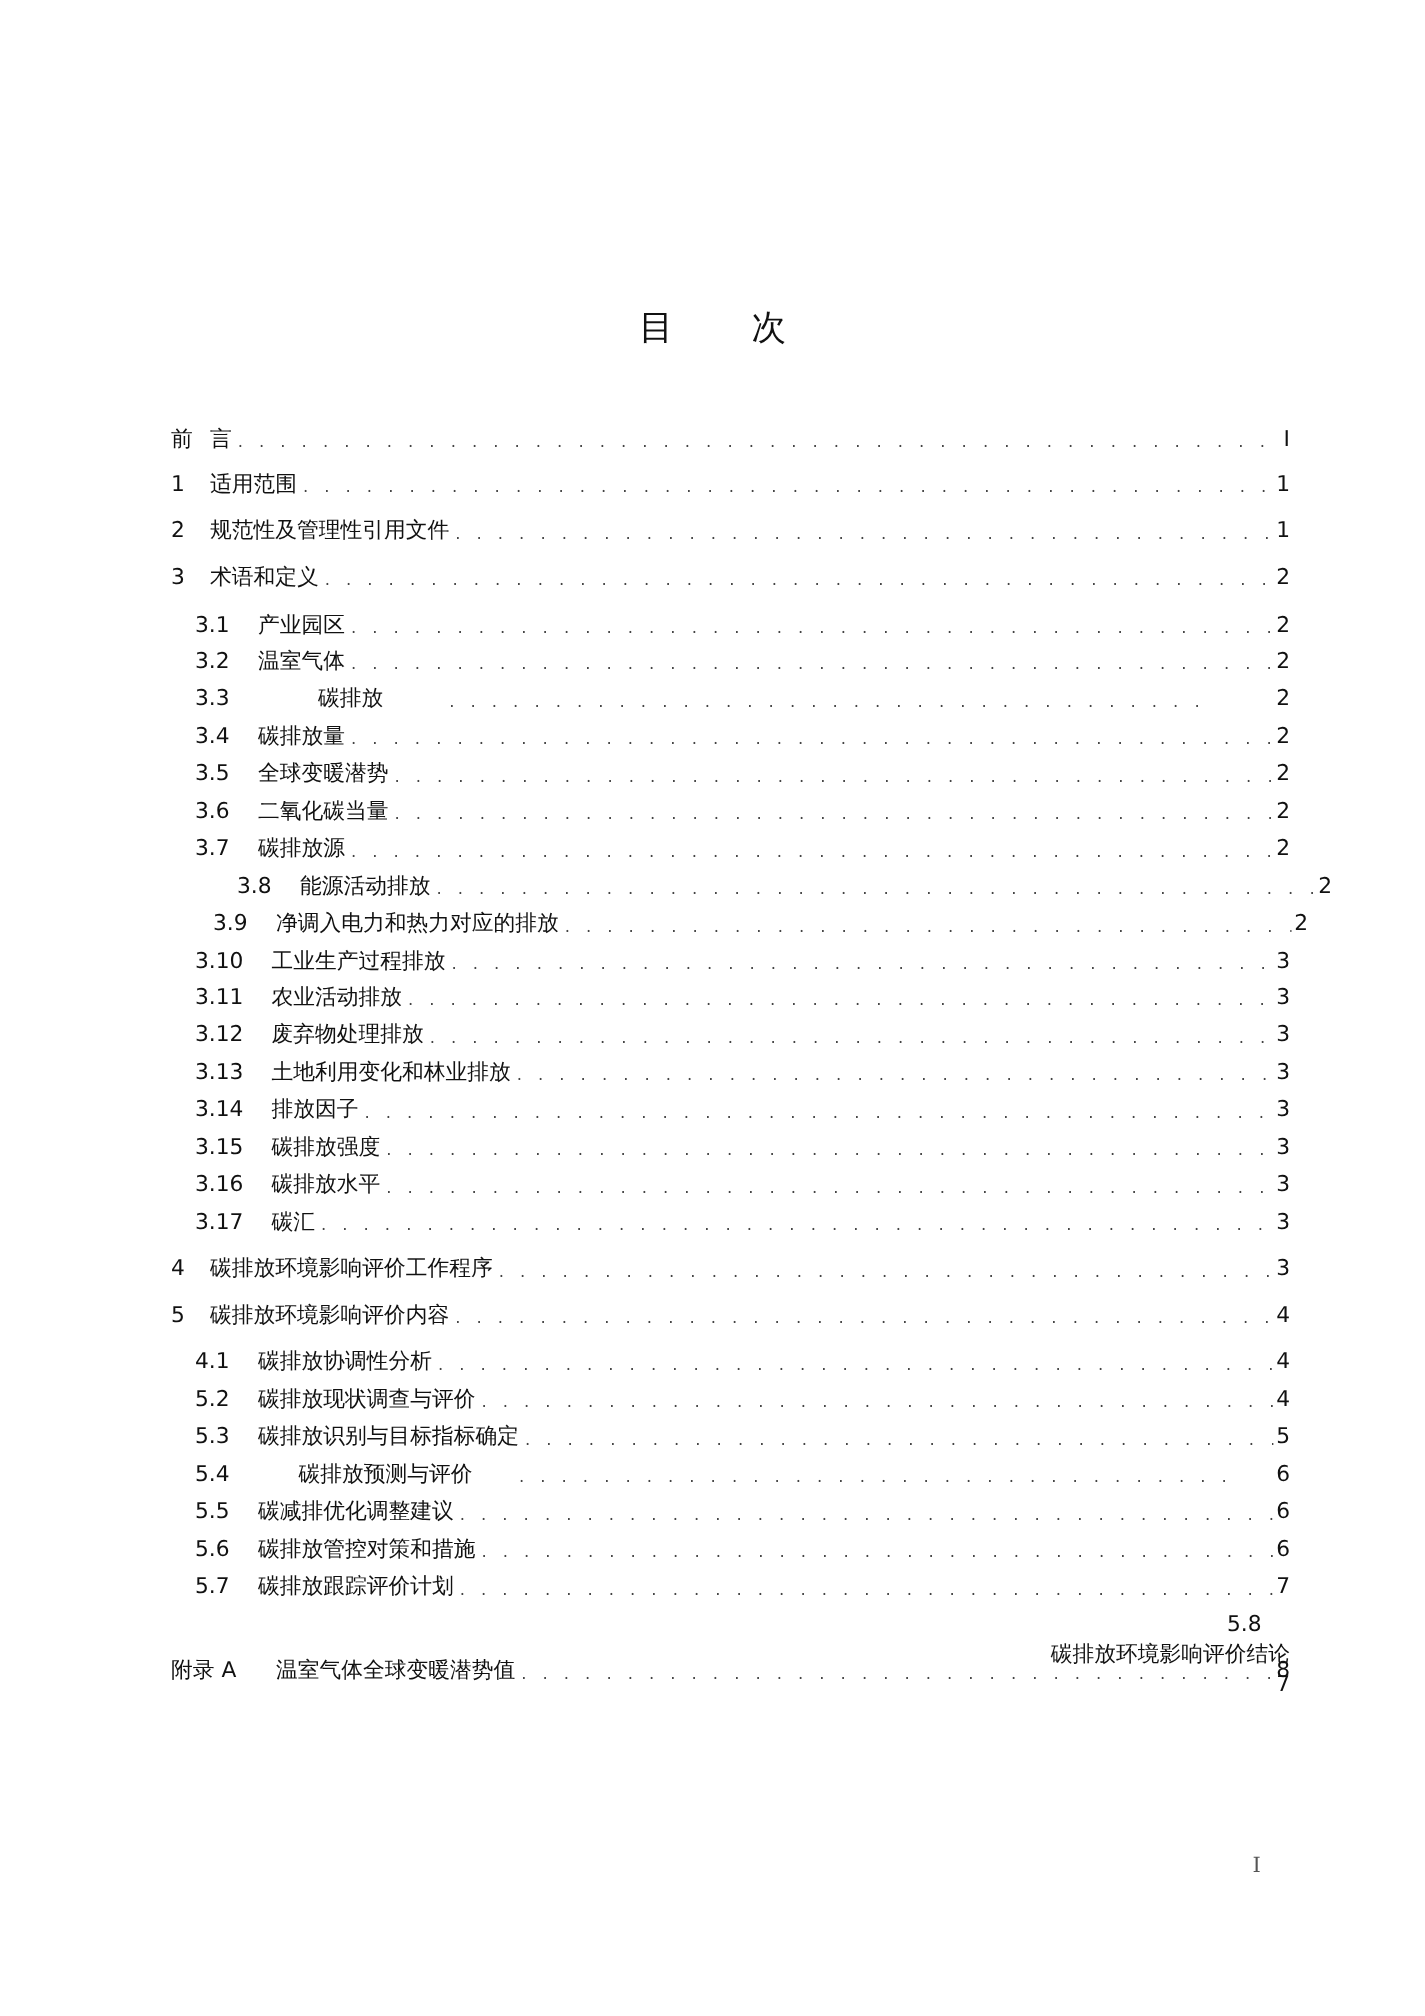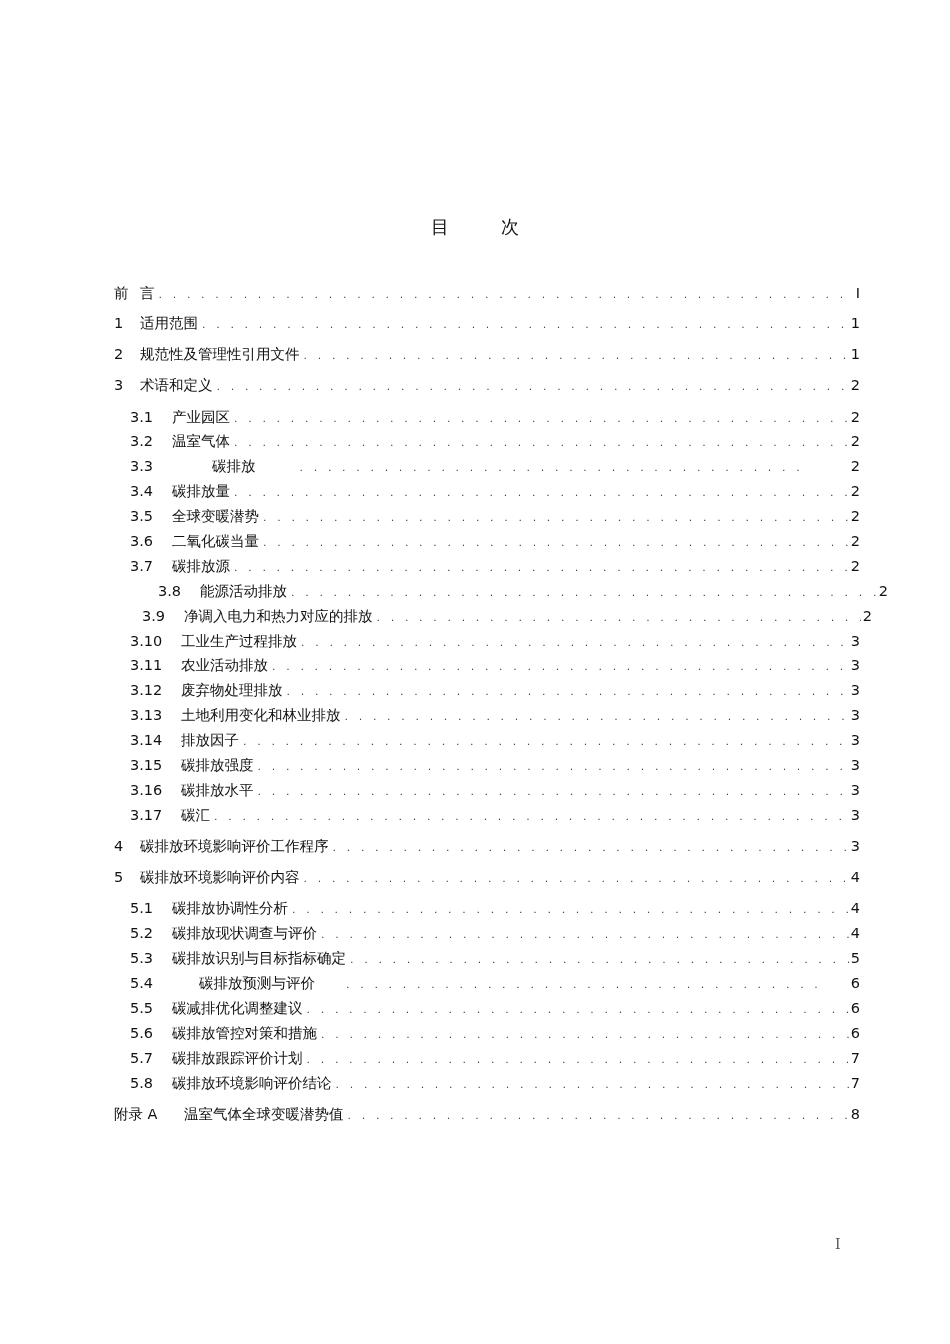--- a/index.html
+++ b/index.html
@@ -1,19 +1,19 @@
 <!DOCTYPE html>
 <html><head>
   <meta charset="utf-8">
   <style>
     html, body { margin:0; padding:0; background:#ffffff; }
     body { width:950px; height:1344px; position:relative; overflow:hidden;
            font-family:"DejaVu Sans", sans-serif; color:#111; }
-    .title { position:absolute; top:215px; left:0; width:950px; text-align:center;
-             font-size:18px; letter-spacing:0; }
+    .title { position:absolute; top:203px; left:0; width:950px; text-align:center;
+             font-size:23px; letter-spacing:0; }
     .title span { display:inline-block; }
     .title .gap { width:52px; }
     .toc { position:absolute; left:114px; width:746px; top:0; }
     .row { position:absolute; left:0; width:746px; height:20px; display:flex; align-items:flex-end;
            font-size:14.5px; line-height:20px; white-space:nowrap; }
     .row .num { display:inline-block; }
     .row .lbl { display:inline-block; }
     .row .dots { flex:1; overflow:hidden; margin:0 2px 0 4px; color:#444; letter-spacing:3.6px;
                  font-size:11px; line-height:16px; height:16px; }
     .row .pg { display:inline-block; text-align:right; min-width:9px; }
@@ -165,21 +165,21 @@
       <span class="dots">. . . . . . . . . . . . . . . . . . . . . . . . . . . . . . . . . . . . . . . . . . . . . . . . . . . . . . . . . . . . . . . . . . . . . . . . . . . . . . . . . . . . . . . . . . . . . . . . . . . . . . . . . . . . . . . . . . . . . . . . . . . . . . . . . . . . . . . . . . . . . . . . . . . . . . . . . . . . . . . . . . . . . . . . . . . . . . . . . . . . . . . . . . . . . . . . . . . . . . . . </span>
       <span class="pg">3</span>
     </div>
     <div class="row lvl1" style="top: 867px;">
       <span class="num">5</span>
       <span class="lbl">碳排放环境影响评价内容</span>
       <span class="dots">. . . . . . . . . . . . . . . . . . . . . . . . . . . . . . . . . . . . . . . . . . . . . . . . . . . . . . . . . . . . . . . . . . . . . . . . . . . . . . . . . . . . . . . . . . . . . . . . . . . . . . . . . . . . . . . . . . . . . . . . . . . . . . . . . . . . . . . . . . . . . . . . . . . . . . . . . . . . . . . . . . . . . . . . . . . . . . . . . . . . . . . . . . . . . . . . . . . . . . . . </span>
       <span class="pg">4</span>
     </div>
     <div class="row lvl2" style="top: 898px;">
-      <span class="num">5.1</span>
+      <span class="num">4.1</span>
       <span class="lbl">碳排放协调性分析</span>
       <span class="dots">. . . . . . . . . . . . . . . . . . . . . . . . . . . . . . . . . . . . . . . . . . . . . . . . . . . . . . . . . . . . . . . . . . . . . . . . . . . . . . . . . . . . . . . . . . . . . . . . . . . . . . . . . . . . . . . . . . . . . . . . . . . . . . . . . . . . . . . . . . . . . . . . . . . . . . . . . . . . . . . . . . . . . . . . . . . . . . . . . . . . . . . . . . . . . . . . . . . . . . . . </span>
       <span class="pg">4</span>
     </div>
     <div class="row lvl2" style="top: 923px;">
       <span class="num">5.2</span>
       <span class="lbl">碳排放现状调查与评价</span>
       <span class="dots">. . . . . . . . . . . . . . . . . . . . . . . . . . . . . . . . . . . . . . . . . . . . . . . . . . . . . . . . . . . . . . . . . . . . . . . . . . . . . . . . . . . . . . . . . . . . . . . . . . . . . . . . . . . . . . . . . . . . . . . . . . . . . . . . . . . . . . . . . . . . . . . . . . . . . . . . . . . . . . . . . . . . . . . . . . . . . . . . . . . . . . . . . . . . . . . . . . . . . . . . </span>
       <span class="pg">4</span>
     </div>
@@ -206,21 +206,21 @@
       <span class="lbl">碳排放管控对策和措施</span>
       <span class="dots">. . . . . . . . . . . . . . . . . . . . . . . . . . . . . . . . . . . . . . . . . . . . . . . . . . . . . . . . . . . . . . . . . . . . . . . . . . . . . . . . . . . . . . . . . . . . . . . . . . . . . . . . . . . . . . . . . . . . . . . . . . . . . . . . . . . . . . . . . . . . . . . . . . . . . . . . . . . . . . . . . . . . . . . . . . . . . . . . . . . . . . . . . . . . . . . . . . . . . . . . </span>
       <span class="pg">6</span>
     </div>
     <div class="row lvl2" style="top: 1048px;">
       <span class="num">5.7</span>
       <span class="lbl">碳排放跟踪评价计划</span>
       <span class="dots">. . . . . . . . . . . . . . . . . . . . . . . . . . . . . . . . . . . . . . . . . . . . . . . . . . . . . . . . . . . . . . . . . . . . . . . . . . . . . . . . . . . . . . . . . . . . . . . . . . . . . . . . . . . . . . . . . . . . . . . . . . . . . . . . . . . . . . . . . . . . . . . . . . . . . . . . . . . . . . . . . . . . . . . . . . . . . . . . . . . . . . . . . . . . . . . . . . . . . . . . </span>
       <span class="pg">7</span>
     </div>
-    <div class="row lvl2" style="top: 1073px;">
+    <div class="row lvl2" style="top: 1073px; flex-direction: column;">
       <span class="num">5.8</span>
       <span class="lbl">碳排放环境影响评价结论</span>
       <span class="dots">. . . . . . . . . . . . . . . . . . . . . . . . . . . . . . . . . . . . . . . . . . . . . . . . . . . . . . . . . . . . . . . . . . . . . . . . . . . . . . . . . . . . . . . . . . . . . . . . . . . . . . . . . . . . . . . . . . . . . . . . . . . . . . . . . . . . . . . . . . . . . . . . . . . . . . . . . . . . . . . . . . . . . . . . . . . . . . . . . . . . . . . . . . . . . . . . . . . . . . . . </span>
       <span class="pg">7</span>
     </div>
     <div class="row appx" style="top: 1104px;">
       <span class="num">附录 A</span>
       <span class="lbl">温室气体全球变暖潜势值</span>
       <span class="dots">. . . . . . . . . . . . . . . . . . . . . . . . . . . . . . . . . . . . . . . . . . . . . . . . . . . . . . . . . . . . . . . . . . . . . . . . . . . . . . . . . . . . . . . . . . . . . . . . . . . . . . . . . . . . . . . . . . . . . . . . . . . . . . . . . . . . . . . . . . . . . . . . . . . . . . . . . . . . . . . . . . . . . . . . . . . . . . . . . . . . . . . . . . . . . . . . . . . . . . . . </span>
       <span class="pg">8</span>

